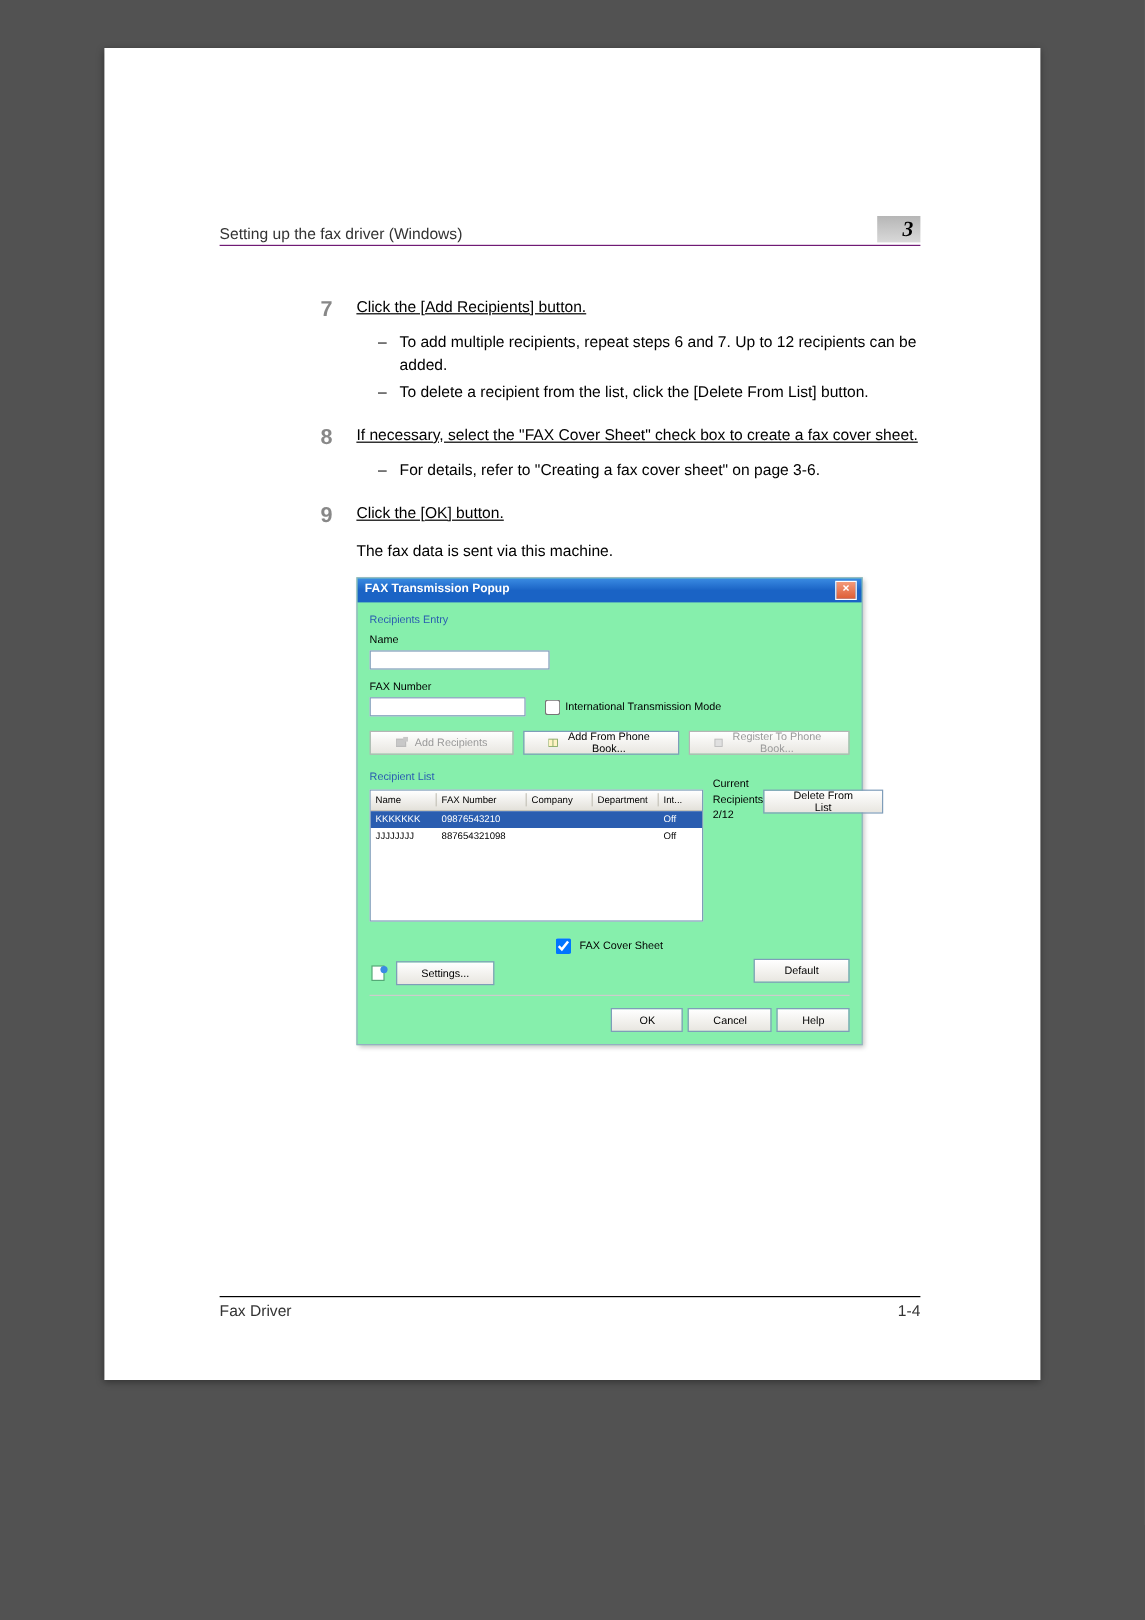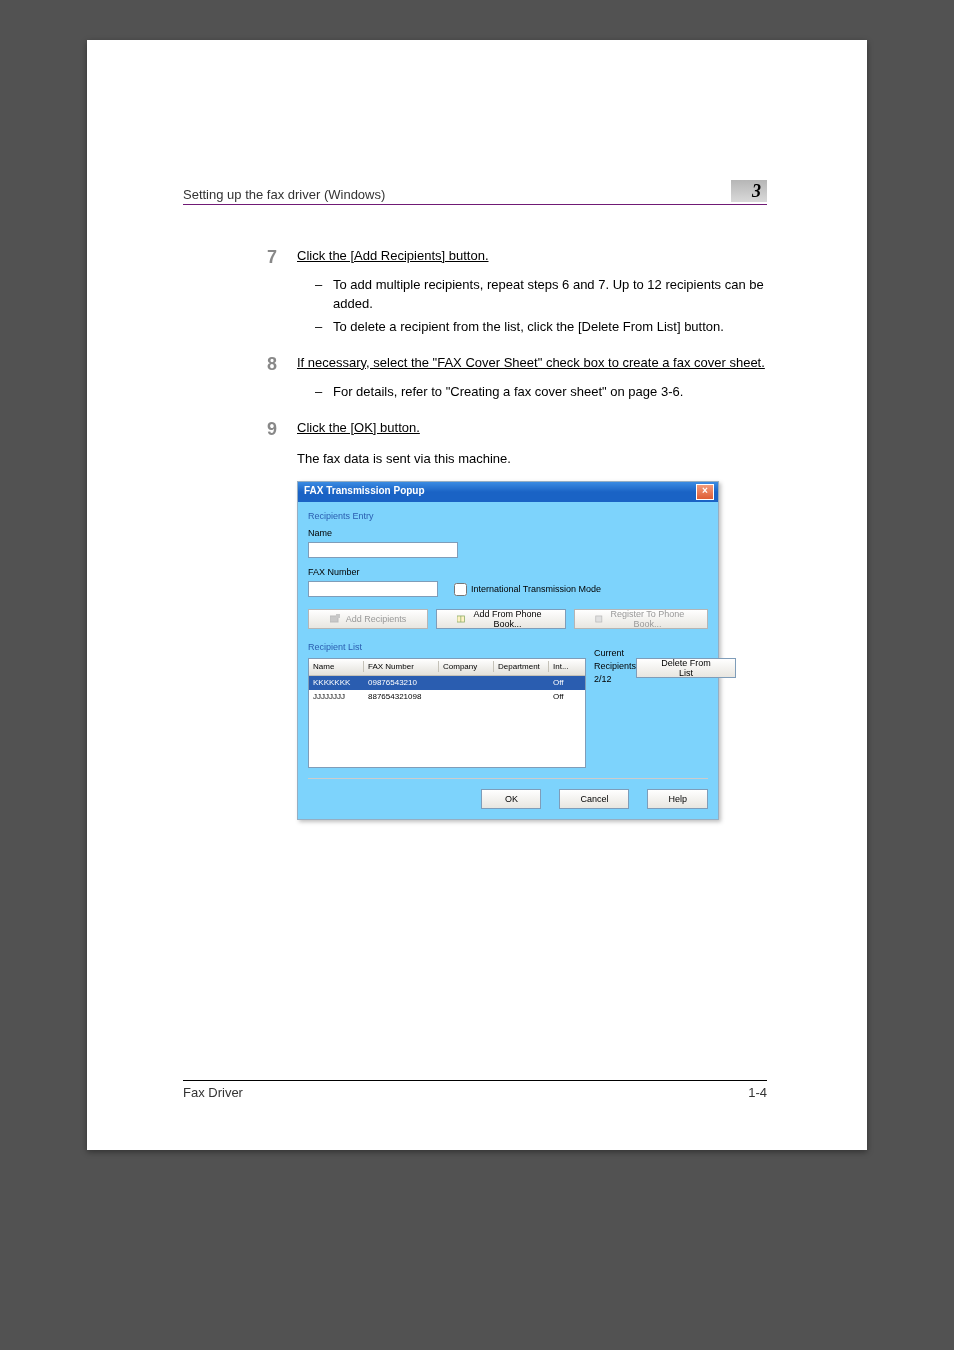--- a/index.html
+++ b/index.html
@@ -100,21 +100,21 @@
   }
 
   
   .dialog {
     margin-left: 30px;
     margin-top: 12px;
     width: 420px;
     border: 1px solid #96aec2;
     font-family: Tahoma, Arial, sans-serif;
     font-size: 9px;
-    background: #7dd3fc;
+    background: #86efac;
     box-shadow: 2px 2px 4px rgba(0,0,0,0.25);
   }
   .titlebar {
     background: linear-gradient(to bottom, #3a8be2 0%, #1a63c5 50%, #1a63c5 100%);
     color: #fff;
     height: 20px;
     display: flex;
     align-items: center;
     justify-content: space-between;
     padding: 0 4px 0 6px;
@@ -267,21 +267,21 @@
     height: 16px;
     vertical-align: middle;
     display: inline-block;
   }
   .bottom-btns {
     border-top: 1px solid #ccc;
     margin-top: 10px;
     padding-top: 10px;
     display: flex;
     justify-content: flex-end;
-    gap: 18px;
+    gap: 4px;
   }
 
   .footer {
     position: absolute;
     left: 96px;
     right: 100px;
     bottom: 50px;
     font-size: 13px;
     color: #333;
     border-top: 1px solid #000;
@@ -406,20 +406,43 @@
             </div>
             <div class="side-col">
               <div class="current-recipients">Current Recipients 2/12</div>
               <button class="winbtn" style="min-width:100px;">
                 <span>Delete From List</span>
               </button>
             </div>
           </div>
         </div>
 
+        <div class="cover-row">
+          <label>
+            <input type="checkbox" checked="" class="chk" style="">
+            <span>FAX Cover Sheet</span>
+          </label>
+          <div style="margin-top:6px; display:flex; align-items:center; justify-content:center; gap:6px;">
+            <span class="settings-icon">
+              <svg viewBox="0 0 16 16">
+                  <rect x="2" y="2" width="10" height="12" fill="#fff" stroke="#5a7"></rect>
+                  <circle cx="12" cy="5" r="3" fill="#3a8be2"></circle>
+                </svg>
+            </span>
+            <button class="winbtn sm">
+              <span>Settings...</span>
+            </button>
+            <span style="flex:1"></span>
+          </div>
+          <div style="display:flex; justify-content:flex-end; margin-top:-22px;">
+            <button class="winbtn sm" style="min-width:80px;">
+              <span>Default</span>
+            </button>
+          </div>
+        </div>
 
         <div class="bottom-btns">
           <button class="winbtn sm">
             <span>OK</span>
           </button>
           <button class="winbtn sm">
             <span>Cancel</span>
           </button>
           <button class="winbtn sm">
             <span>Help</span>

